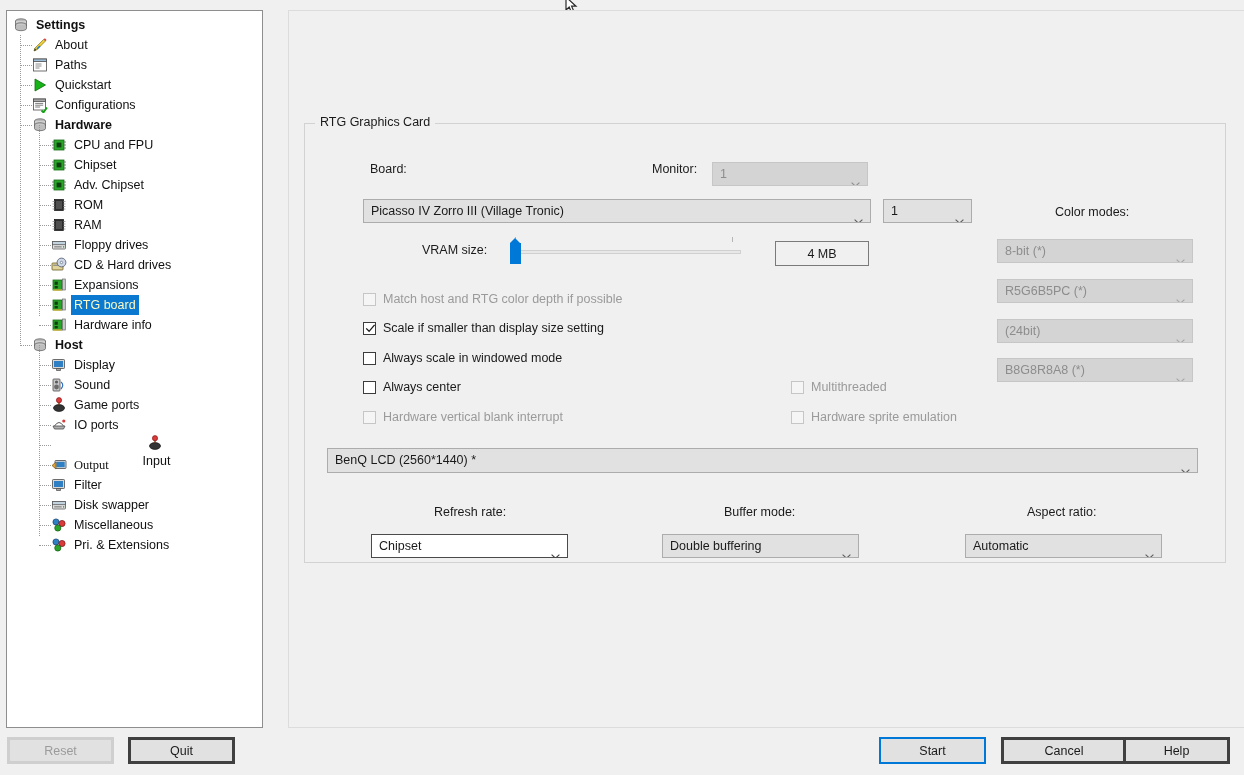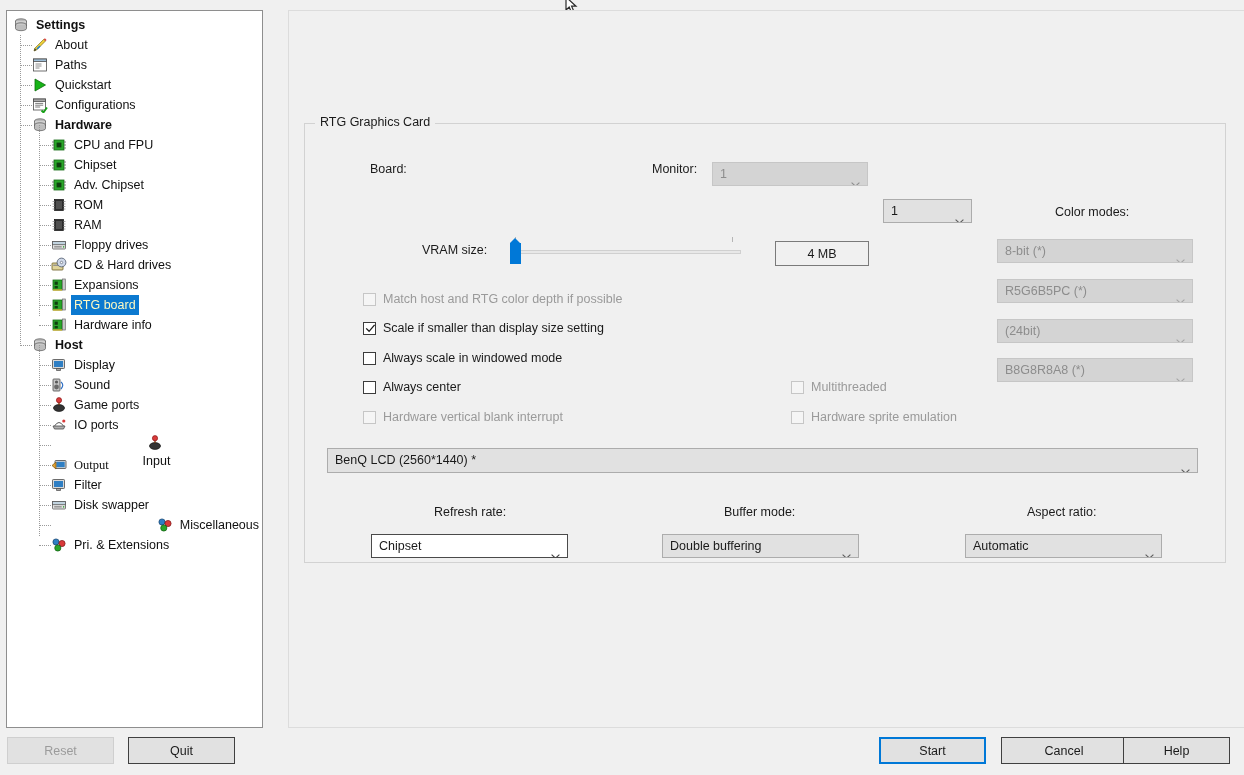--- a/index.html
+++ b/index.html
@@ -148,21 +148,21 @@
   }
   .combo.focused {
     background: #ffffff;
     border: 1px solid #4a4a4a;
   }
 
   .pushbtn {
     position: absolute;
     box-sizing: border-box;
     background: #e1e1e1;
-    border: 1px solid #404040;
+    border: 3px solid #404040;
     font-size: 12.5px;
     color: #1a1a1a;
     text-align: center;
     display: flex;
     align-items: center;
     justify-content: center;
   }
   .pushbtn.flat {
     background: #f0f0f0;
     border: 1px solid #7a7a7a;
@@ -461,21 +461,21 @@
         </div>
         <div class="tnode" style="padding-left: 44px;">
           <span class="ticon"><svg width="16" height="16" viewBox="0 0 16 16">
               <rect x="1.5" y="4.5" width="13" height="7.5" rx="0.8" fill="#e4e4e4" stroke="#5a5a5a" stroke-width="0.8"></rect>
               <rect x="1.5" y="4.5" width="13" height="3.2" fill="#c2d4e0" stroke="#5a5a5a" stroke-width="0.8"></rect>
               <rect x="3.2" y="9" width="7.5" height="1.6" fill="#9a9a9a"></rect>
               <circle cx="12.6" cy="9.9" r="0.8" fill="#3aa03a"></circle>
             </svg></span>
           <span class="tlabel">Disk swapper</span>
         </div>
-        <div class="tnode" style="padding-left: 44px; justify-content: flex-end;">
+        <div class="tnode" style="padding-left: 44px;">
           <span class="ticon"><svg width="16" height="16" viewBox="0 0 16 16">
               <circle cx="5" cy="5" r="3.1" fill="#2f7fc4" stroke="#17416a" stroke-width="0.7"></circle>
               <circle cx="11" cy="6.5" r="3.1" fill="#d93a3a" stroke="#7a1414" stroke-width="0.7"></circle>
               <circle cx="6.8" cy="11" r="3.1" fill="#2aa52a" stroke="#0e5a0e" stroke-width="0.7"></circle>
             </svg></span>
           <span class="tlabel">Miscellaneous</span>
         </div>
         <div class="tnode" style="padding-left: 44px;">
           <span class="ticon"><svg width="16" height="16" viewBox="0 0 16 16">
               <circle cx="5" cy="5" r="3.1" fill="#2f7fc4" stroke="#17416a" stroke-width="0.7"></circle>
@@ -527,20 +527,28 @@
 
       <div class="combo disabled" style="left:407px; top:38px; width:156px;">
         <span>1</span>
         <span class="arrow">
           <svg width="9" height="5" viewBox="0 0 9 5">
               <path d="M0.6 0.6 L4.5 4.2 L8.4 0.6" fill="none" stroke="#8d8d8d" stroke-width="1.1"></path>
             </svg>
         </span>
       </div>
 
+      <div class="combo" style="left:58px; top:75px; width:508px;">
+        <span>Picasso IV Zorro III (Village Tronic)</span>
+        <span class="arrow">
+          <svg width="9" height="5" viewBox="0 0 9 5">
+              <path d="M0.6 0.6 L4.5 4.2 L8.4 0.6" fill="none" stroke="#5a5a5a" stroke-width="1.1"></path>
+            </svg>
+        </span>
+      </div>
 
       <div class="combo" style="left:578px; top:75px; width:89px;">
         <span>1</span>
         <span class="arrow">
           <svg width="9" height="5" viewBox="0 0 9 5">
               <path d="M0.6 0.6 L4.5 4.2 L8.4 0.6" fill="none" stroke="#5a5a5a" stroke-width="1.1"></path>
             </svg>
         </span>
       </div>
 

